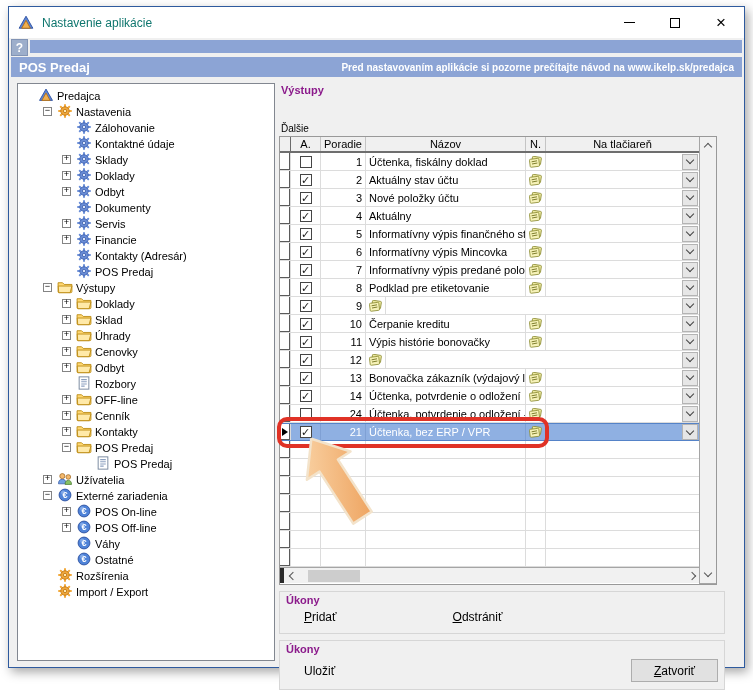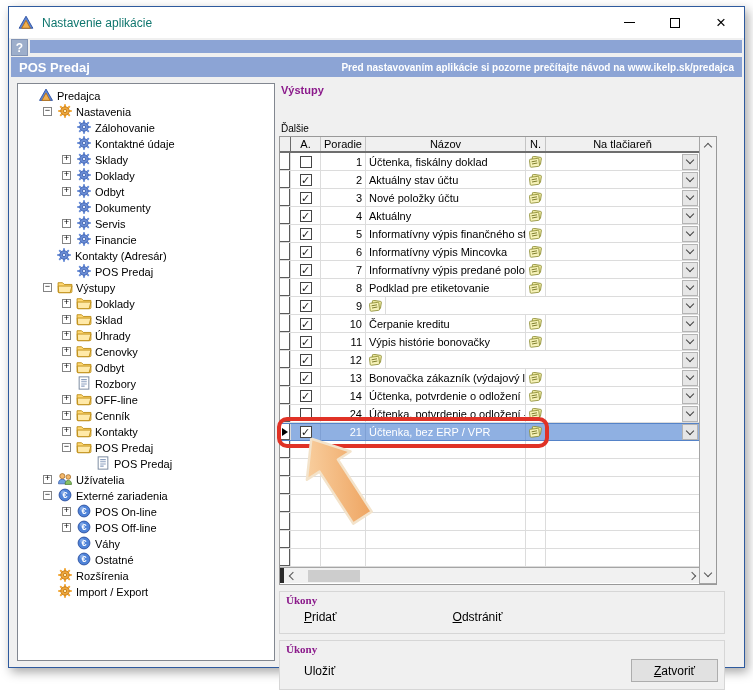--- a/index.html
+++ b/index.html
@@ -88,21 +88,21 @@
   .hspacer{flex:1;}
 
   
   .red-annot{position:absolute;left:-3px;top:-7px;width:272px;height:31px;border:4px solid #E03226;
     border-radius:10px;z-index:20;pointer-events:none;}
   .arrow-annot{position:absolute;left:4px;top:13px;width:60px;height:97px;z-index:21;
     transform:rotate(-33deg);transform-origin:30px 6px;pointer-events:none;}
 
   
   .group{border:1px solid #D6D6D6;margin-top:6px;width:446px;background:#F0F0F0;}
-  .group .cap{margin:2px 0 3px 6px;font-family:Liberation Serif, serif;}
+  .group .cap{margin:2px 0 3px 6px;}
   .g-links{display:flex;padding:1px 0 9px 24px;font-size:12px;}
   .link{color:#000;cursor:default;}
   .link-remove{margin-left:116px;}
   .group2-row{display:flex;align-items:center;padding:1px 6px 7px 24px;font-size:12px;}
   .btn{margin-left:auto;width:87px;height:23px;background:#E1E1E1;border:1px solid #ADADAD;
     font-size:12px;display:flex;align-items:center;justify-content:center;font-family:"Liberation Sans",sans-serif;}
 </style>
 </head>
 <body>
 
@@ -337,21 +337,21 @@
                 <line x1="4.10" y1="4.10" x2="2.76" y2="2.76"></line>
                 <line x1="7.00" y1="2.90" x2="7.00" y2="1.00"></line>
                 <line x1="9.90" y1="4.10" x2="11.24" y2="2.76"></line>
               </g>
               <circle cx="7" cy="7" r="4.2" fill="#6B8FD8" stroke="#3A5AA8" stroke-width="0.8"></circle>
               <circle cx="7" cy="7" r="1.7" fill="#D8E4FA" stroke="#3A5AA8" stroke-width="0.8"></circle>
             </svg>
           </span>
           <span class="tlabel">Financie</span>
         </div>
-        <div class="trow" style="padding-left: 24px; text-align: right;">
+        <div class="trow" style="padding-left: 44px; text-align: right;">
           <span class="exp-slot"></span>
           <span class="ticon">
             <svg viewBox="0 0 14 14">
               <g stroke="#6B8FD8" stroke-width="2" stroke-linecap="round">
                 <line x1="11.10" y1="7.00" x2="13.00" y2="7.00"></line>
                 <line x1="9.90" y1="9.90" x2="11.24" y2="11.24"></line>
                 <line x1="7.00" y1="11.10" x2="7.00" y2="13.00"></line>
                 <line x1="4.10" y1="9.90" x2="2.76" y2="11.24"></line>
                 <line x1="2.90" y1="7.00" x2="1.00" y2="7.00"></line>
                 <line x1="4.10" y1="4.10" x2="2.76" y2="2.76"></line>

